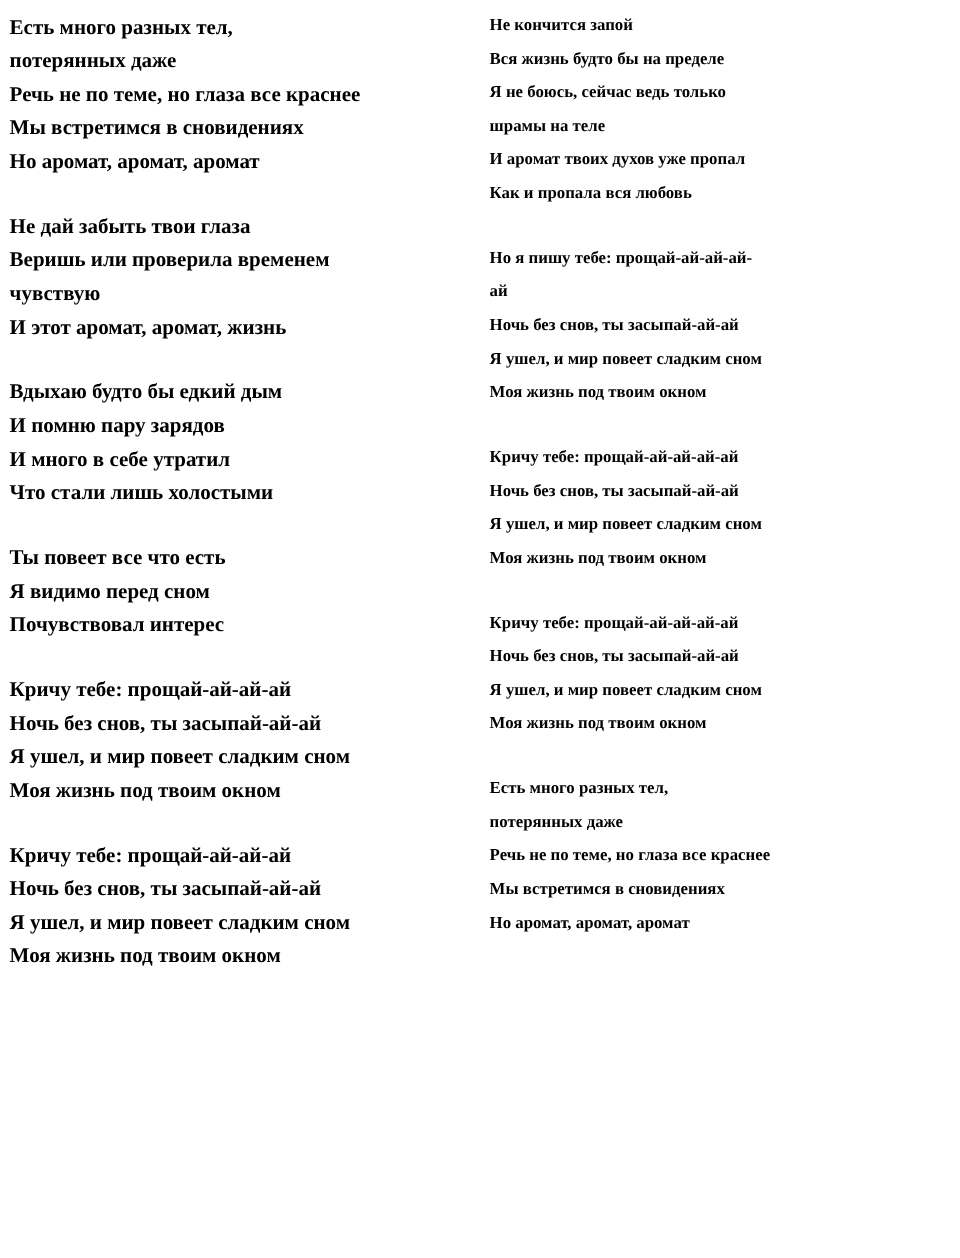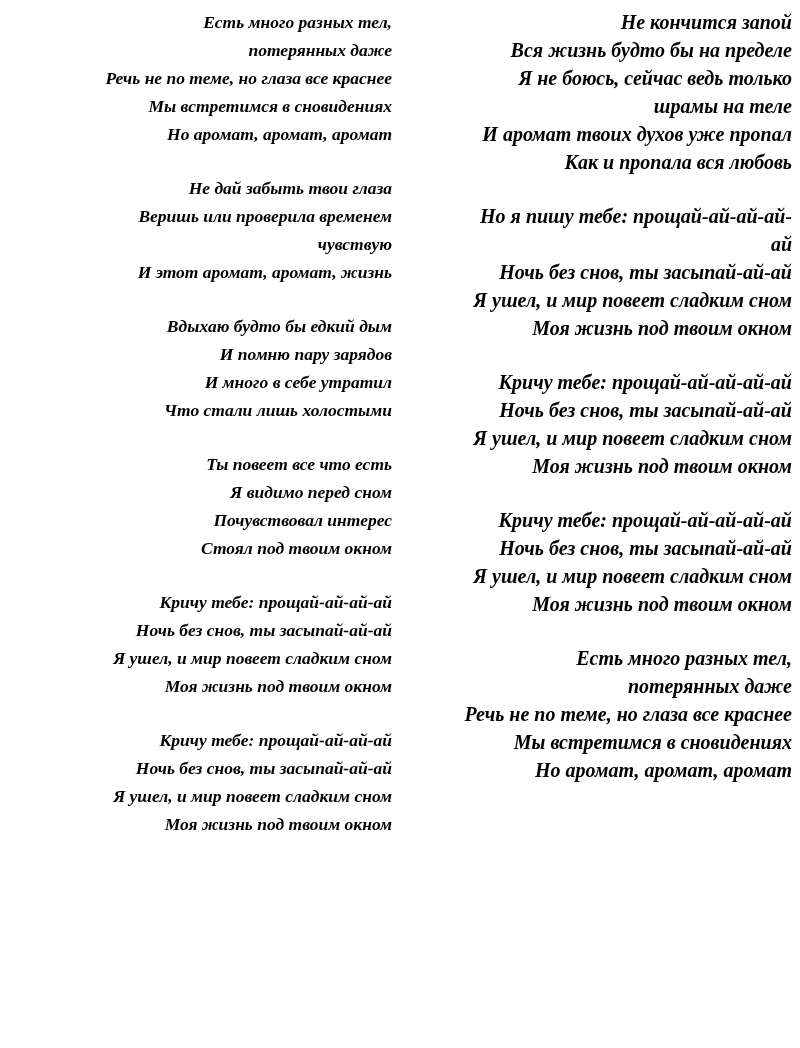--- a/index.html
+++ b/index.html
@@ -27,32 +27,31 @@
     width: 400px;
     padding: 0 8px;
   }
   .stanza {
     margin: 0 0 26px 0;
   }
   .stanza:last-child {
     margin-bottom: 0;
   }
   .line {
-    font-style: italic;
     font-weight: bold;
     font-size: 17.5px;
     line-height: 28px;
-    text-align: right;
+    text-align: left;
     white-space: normal;
   }
   .col-left .line {
     font-size: 17.5px;
   }
   .col-right .line {
-    font-size: 20px;
+    font-size: 14px;
   }
 </style>
 </head>
 <body>
 
 <div class="page">
   <div class="column col-left">
       <div class="stanza">
         <div class="line">Есть много разных тел,</div>
         <div class="line">потерянных даже</div>
@@ -69,21 +68,20 @@
       <div class="stanza">
         <div class="line">Вдыхаю будто бы едкий дым</div>
         <div class="line">И помню пару зарядов</div>
         <div class="line">И много в себе утратил</div>
         <div class="line">Что стали лишь холостыми</div>
       </div>
       <div class="stanza">
         <div class="line">Ты повеет все что есть</div>
         <div class="line">Я видимо перед сном</div>
         <div class="line">Почувствовал интерес</div>
-        <div class="line">Стоял под твоим окном</div>
       </div>
       <div class="stanza">
         <div class="line">Кричу тебе: прощай-ай-ай-ай</div>
         <div class="line">Ночь без снов, ты засыпай-ай-ай</div>
         <div class="line">Я ушел, и мир повеет сладким сном</div>
         <div class="line">Моя жизнь под твоим окном</div>
       </div>
       <div class="stanza">
         <div class="line">Кричу тебе: прощай-ай-ай-ай</div>
         <div class="line">Ночь без снов, ты засыпай-ай-ай</div>

